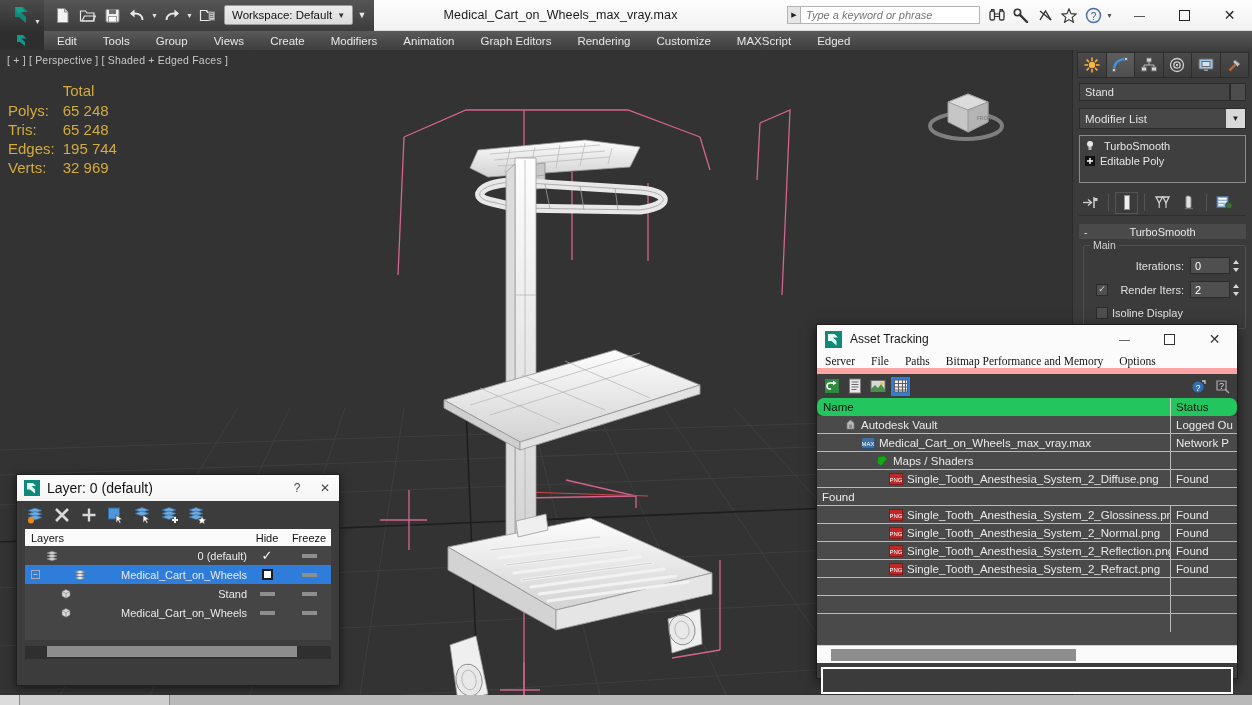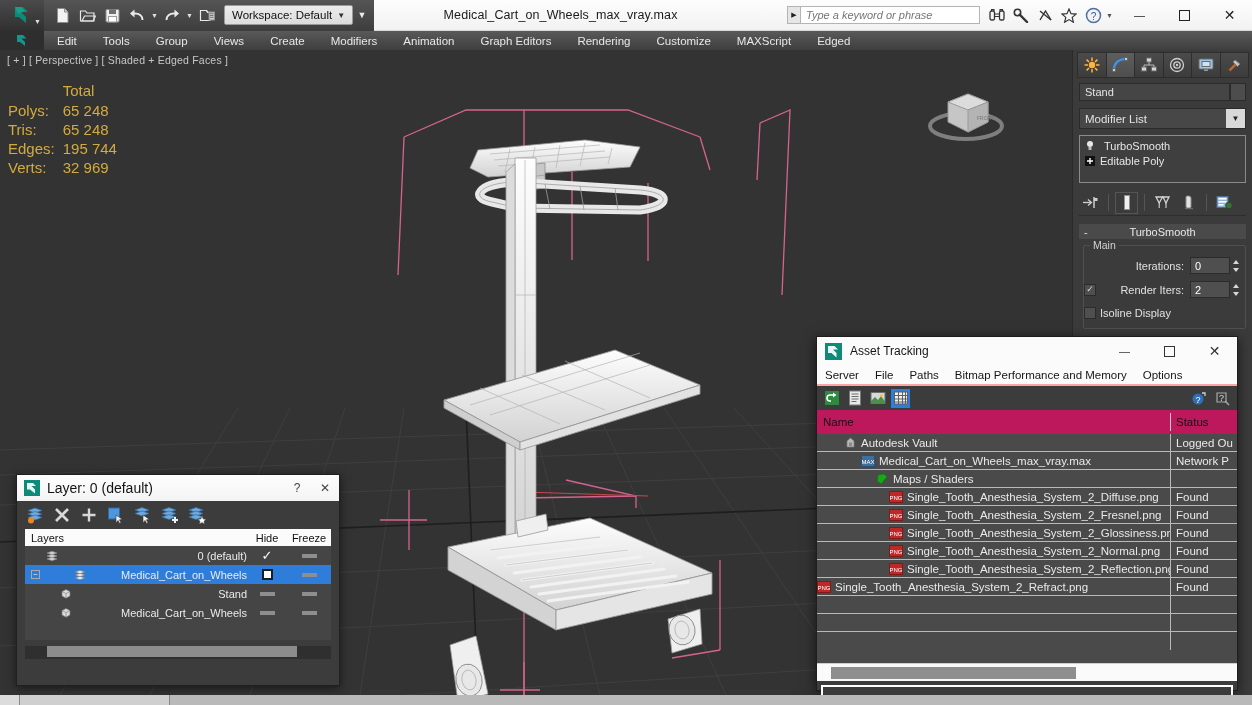--- a/index.html
+++ b/index.html
@@ -140,21 +140,21 @@
   .mt { width:23px; height:22px; display:flex; align-items:center; justify-content:center; }
   .mt.box { border:1px solid #555; }
   .mt-sep { width:1px; height:17px; background:#555; margin:0 3px; }
   .roll-head {
     margin:8px 6px 0 6px; height:15px; background:#4a4a4a;
     display:flex; align-items:center; justify-content:center; position:relative;
     color:#e8e8e8; font-size:11px;
   }
   .roll-head .minus { position:absolute; left:5px; font-size:11px; color:#ddd; }
   .roll-body { margin:4px 6px 0 10px; position:relative; }
-  .grp-box { border:1px solid #505050; border-radius:2px; padding:10px 4px 6px 0; position:relative; margin-top:6px;}
+  .grp-box { border:1px solid #505050; border-radius:2px; padding:10px 4px 6px 12px; position:relative; margin-top:6px;}
   .grp-lbl { position:absolute; top:-7px; left:6px; background:#3b3b3b; padding:0 3px;
     font-size:10.5px; color:#d2d2d2; }
   .prop-row { display:flex; align-items:center; height:19px; margin-bottom:5px; }
   .prop-lbl { flex:1; text-align:right; font-size:11px; color:#e0e0e0; padding-right:6px; }
   .spin { display:flex; align-items:stretch; }
   .spin-val { width:40px; height:17px; background:#4f4f4f; border:1px solid #2b2b2b;
     color:#fff; font-size:11px; display:flex; align-items:center; padding-left:4px; }
   .spin-arrows { width:10px; display:flex; flex-direction:column; justify-content:center;
     margin-left:1px; }
   .cbx { width:12px; height:12px; border:1px solid #2b2b2b; background:#4f4f4f;
@@ -195,36 +195,36 @@
   .ld-row .nm .lico { width:13px; height:13px; margin-right:5px; display:flex; align-items:center; justify-content:center;}
   .ld-row .c2 { width:40px; display:flex; align-items:center; justify-content:center; }
   .ld-row .c3 { width:44px; display:flex; align-items:center; justify-content:center; }
   .dash { width:15px; height:4px; background:#8e8e8e; }
   .sqbox { width:11px; height:11px; background:#fff; border:2px solid #1d1d1d; }
   .ld-foot { margin:6px 8px 0 8px; height:13px; background:#2f2f2f; }
   .ld-scroll { height:11px; width:250px; background:#8c8c8c; margin:1px 0 0 22px; }
 
   
   .atdlg {
-    position:absolute; left:816px; top:336px; width:422px; height:355px;
+    position:absolute; left:816px; top:324px; width:422px; height:355px;
     background:#3c3c3c; border:1px solid #1e1e1e;
     box-shadow:0 3px 12px rgba(0,0,0,.6);
   }
   .at-title { height:28px; background:#fbfbfb; display:flex; align-items:center; padding-left:8px; }
   .at-title .ico { width:17px; height:17px; margin-right:8px; }
   .at-title .txt { font-size:12px; color:#151515; }
   .at-title .sp { flex:1; }
   .at-wb { width:45px; height:28px; display:flex; align-items:center; justify-content:center; color:#333; }
-  .at-menu { height:21px; background:#fbfbfb; display:flex; align-items:center; border-bottom:2px solid #fca5a5;}
+  .at-menu { height:21px; background:#fbfbfb; display:flex; align-items:center; border-bottom:6px solid #fca5a5;font-family:Liberation Serif, serif;}
   .at-menu .mi { padding:0 8px; font-size:11.5px; color:#151515; }
   .at-tb { height:24px; background:#3c3c3c; display:flex; align-items:center; padding-left:5px; gap:4px; }
   .at-tb-ico { width:19px; height:19px; display:flex; align-items:center; justify-content:center; }
   .at-tb-ico.sel { background:#2f7ddb; }
   .at-tb .sp { flex:1; }
-  .at-hdr { height:24px; background:#be185d; display:flex; align-items:center; }
+  .at-hdr { height:18px; background:#22c55e; display:flex; align-items:center;border-radius:7px; }
   .at-hdr .c1 { flex:1; padding-left:6px; font-size:11.5px; color:#111;
                 border-right:1px solid #cfcfcf; height:18px; display:flex; align-items:center;}
   .at-hdr .c2 { width:66px; padding-left:5px; font-size:11.5px; color:#111; }
   .at-grid { height:229px; background:#4a4a4a; position:relative; overflow:hidden; }
   .at-row { height:18px; display:flex; align-items:center; border-bottom:1px solid #b9b9b9; }
   .at-row .c1 { flex:1; display:flex; align-items:center; font-size:11.5px; color:#e9e9e9;
                 border-right:1px solid #b9b9b9; height:18px; overflow:hidden; white-space:nowrap; }
   .at-row .c2 { width:66px; padding-left:5px; font-size:11.5px; color:#e9e9e9;
                 overflow:hidden; white-space:nowrap; }
   .at-row .ric { width:14px; height:13px; margin-right:4px; flex:none;
@@ -1016,29 +1016,20 @@
                 <rect x="0.5" y="0.5" width="13" height="11" fill="#c02828" stroke="#7e1a1a"></rect>
                 <text x="7" y="9" font-size="6" text-anchor="middle" fill="#fff" font-family="Liberation Sans">PNG</text>
               </svg>
           </span>
           <span>Single_Tooth_Anesthesia_System_2_Diffuse.png</span>
         </span>
         <span class="c2">Found</span>
       </div>
 
       <div class="at-row">
-        <span class="c1" style="padding-left:72px;">
-          <span class="ric">
-            <svg width="14" height="12" viewBox="0 0 14 12">
-                <rect x="0.5" y="0.5" width="13" height="11" fill="#c02828" stroke="#7e1a1a"></rect>
-                <text x="7" y="9" font-size="6" text-anchor="middle" fill="#fff" font-family="Liberation Sans">PNG</text>
-              </svg>
-          </span>
-          <span>Single_Tooth_Anesthesia_System_2_Fresnel.png</span>
-        </span>
         <span class="c2">Found</span>
       </div>
 
       <div class="at-row">
         <span class="c1" style="padding-left:72px;">
           <span class="ric">
             <svg width="14" height="12" viewBox="0 0 14 12">
                 <rect x="0.5" y="0.5" width="13" height="11" fill="#c02828" stroke="#7e1a1a"></rect>
                 <text x="7" y="9" font-size="6" text-anchor="middle" fill="#fff" font-family="Liberation Sans">PNG</text>
               </svg>
@@ -1068,21 +1059,21 @@
                 <rect x="0.5" y="0.5" width="13" height="11" fill="#c02828" stroke="#7e1a1a"></rect>
                 <text x="7" y="9" font-size="6" text-anchor="middle" fill="#fff" font-family="Liberation Sans">PNG</text>
               </svg>
           </span>
           <span>Single_Tooth_Anesthesia_System_2_Reflection.png</span>
         </span>
         <span class="c2">Found</span>
       </div>
 
       <div class="at-row">
-        <span class="c1" style="">
+        <span class="c1" style="padding-left:72px;">
           <span class="ric">
             <svg width="14" height="12" viewBox="0 0 14 12">
                 <rect x="0.5" y="0.5" width="13" height="11" fill="#c02828" stroke="#7e1a1a"></rect>
                 <text x="7" y="9" font-size="6" text-anchor="middle" fill="#fff" font-family="Liberation Sans">PNG</text>
               </svg>
           </span>
           <span>Single_Tooth_Anesthesia_System_2_Refract.png</span>
         </span>
         <span class="c2">Found</span>
       </div>

